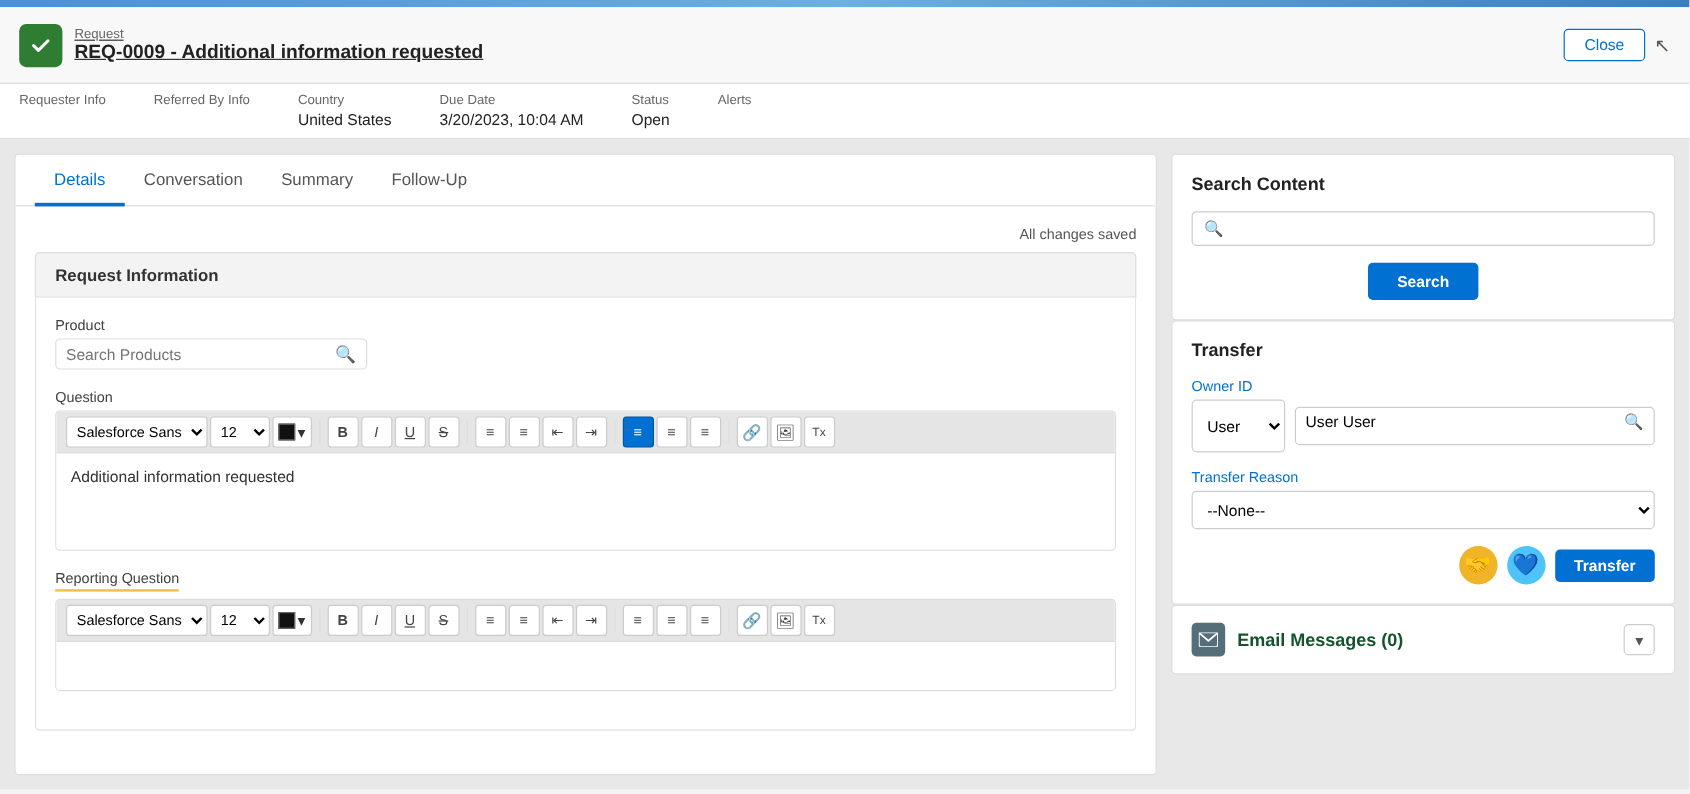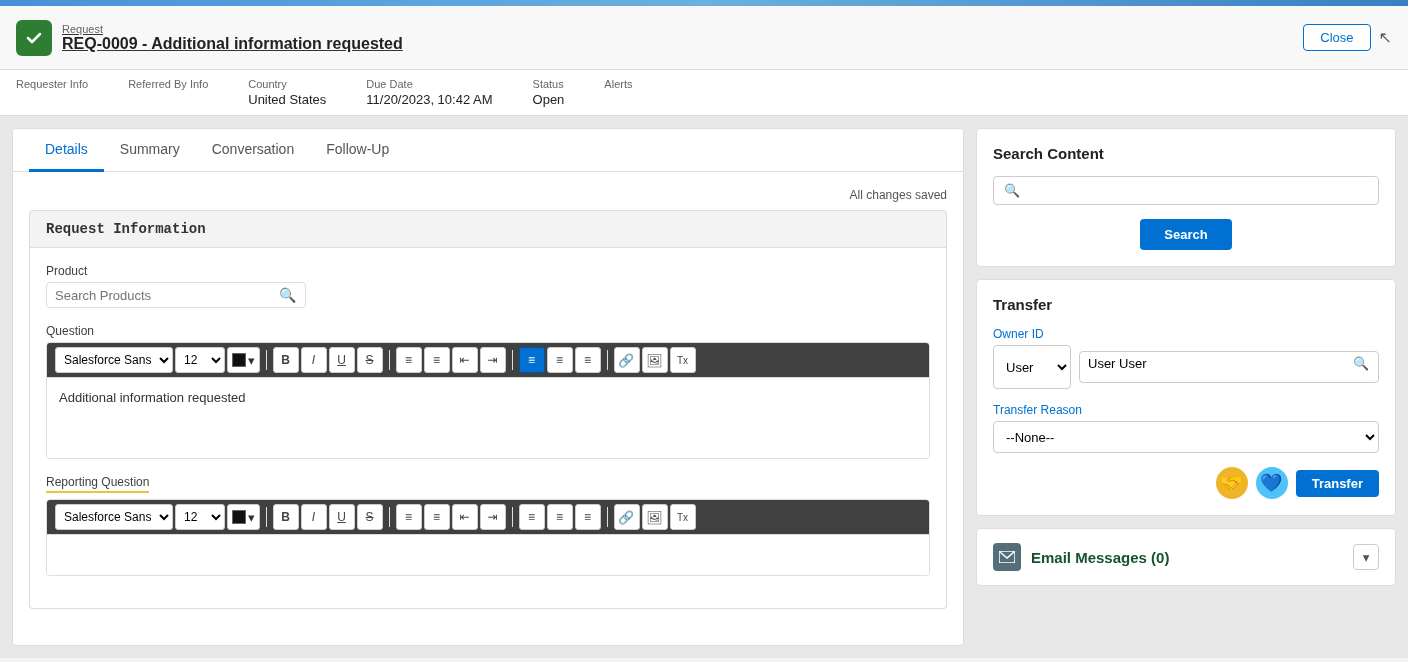--- a/index.html
+++ b/index.html
@@ -93,21 +93,20 @@
     
     .section-header {
       background: #f3f3f3;
       border: 1px solid #ddd;
       border-radius: 4px 4px 0 0;
       padding: 10px 16px;
       font-size: 14px;
       font-weight: 600;
       color: #333;
       margin-bottom: 0;
-      font-family: Liberation Mono, monospace;
     }
     .section-body {
       border: 1px solid #ddd;
       border-top: none;
       border-radius: 0 0 4px 4px;
       padding: 16px;
     }
 
     .field-group { margin-bottom: 16px; }
     .field-label { font-size: 12px; color: #404040; margin-bottom: 4px; font-weight: 500; }
@@ -126,21 +125,21 @@
     }
     .product-search .search-icon { color: #888; font-size: 14px; cursor: pointer; }
 
     
     .rte-container {
       border: 1px solid #ddd;
       border-radius: 4px;
       overflow: hidden;
     }
     .rte-toolbar {
-      background: #404040;
+      background: #e5e5e5;
       border-bottom: 1px solid #ddd;
       padding: 4px 8px;
       display: flex;
       align-items: center;
       gap: 2px;
       flex-wrap: wrap;
     }
     .rte-select {
       border: 1px solid #ccc;
       border-radius: 3px;
@@ -178,21 +177,20 @@
       font-size: 13px;
       color: #333;
       background: white;
     }
 
     
     .right-panel {
       width: 420px;
       display: flex;
       flex-direction: column;
-      gap: 12px;
     }
 
     .right-card {
       background: white;
       border-radius: 4px;
       border: 1px solid #ddd;
       padding: 16px;
     }
 
     .right-card-header {
@@ -356,39 +354,39 @@
   </div>
   <div class="meta-item">
     <span class="meta-label">Referred By Info</span>
   </div>
   <div class="meta-item">
     <span class="meta-label">Country</span>
     <span class="meta-value">United States</span>
   </div>
   <div class="meta-item">
     <span class="meta-label">Due Date</span>
-    <span class="meta-value">11/20/2023, 10:42 AM</span>
+    <span class="meta-value">3/20/2023, 10:04 AM</span>
   </div>
   <div class="meta-item">
     <span class="meta-label">Status</span>
     <span class="meta-value">Open</span>
   </div>
   <div class="meta-item">
     <span class="meta-label">Alerts</span>
   </div>
 </div>
 
 <div class="main-layout">
 
   <div class="left-panel">
 
     <div class="tabs">
       <div class="tab active">Details</div>
+      <div class="tab">Conversation</div>
       <div class="tab">Summary</div>
-      <div class="tab">Conversation</div>
       <div class="tab">Follow-Up</div>
     </div>
 
     <div class="tab-content">
       <div class="save-status">All changes saved</div>
 
       <div class="section-header">Request Information</div>
       <div class="section-body">
 
         <div class="field-group">

